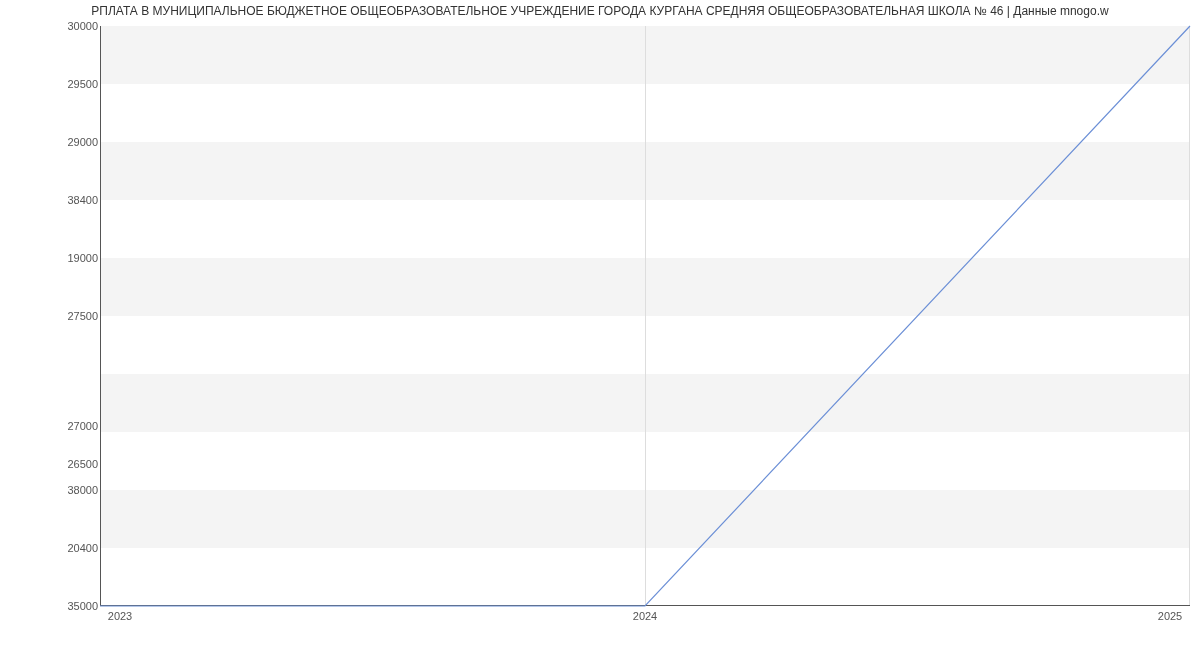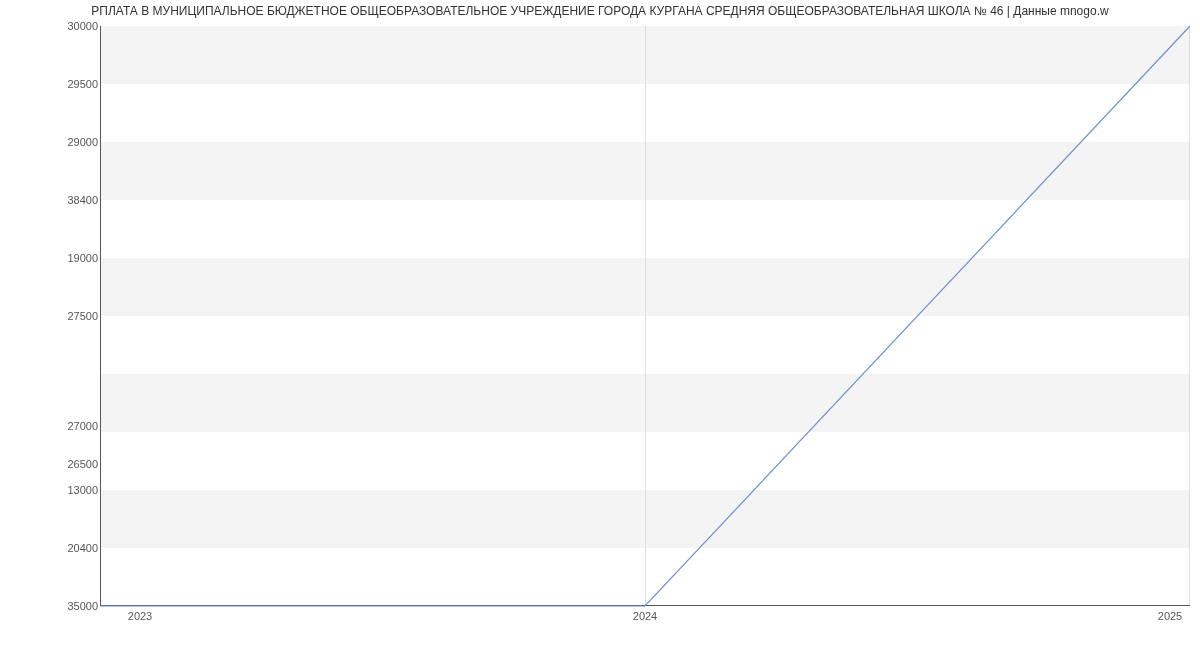--- a/index.html
+++ b/index.html
@@ -50,20 +50,20 @@
   </div>
 
   <div class="y-tick" style="top:26px;">30000</div>
   <div class="y-tick" style="top:84px;">29500</div>
   <div class="y-tick" style="top:142px;">29000</div>
   <div class="y-tick" style="top:200px;">38400</div>
   <div class="y-tick" style="top:258px;">19000</div>
   <div class="y-tick" style="top:316px;">27500</div>
   <div class="y-tick" style="top:390px;margin-top:36px;">27000</div>
   <div class="y-tick" style="top:432px;margin-top:32px;">26500</div>
-  <div class="y-tick" style="top:490px;">13000</div>
+  <div class="y-tick" style="top:490px;">38000</div>
   <div class="y-tick" style="top:548px;">20400</div>
   <div class="y-tick" style="top:606px;">35000</div>
 
-  <div class="x-tick" style="left:120px;margin-left:20px;">2023</div>
+  <div class="x-tick" style="left:120px;">2023</div>
   <div class="x-tick" style="left:645px;">2024</div>
   <div class="x-tick" style="left:1170px;text-align:center;">2025</div>
 </div>
 
 </body></html>

